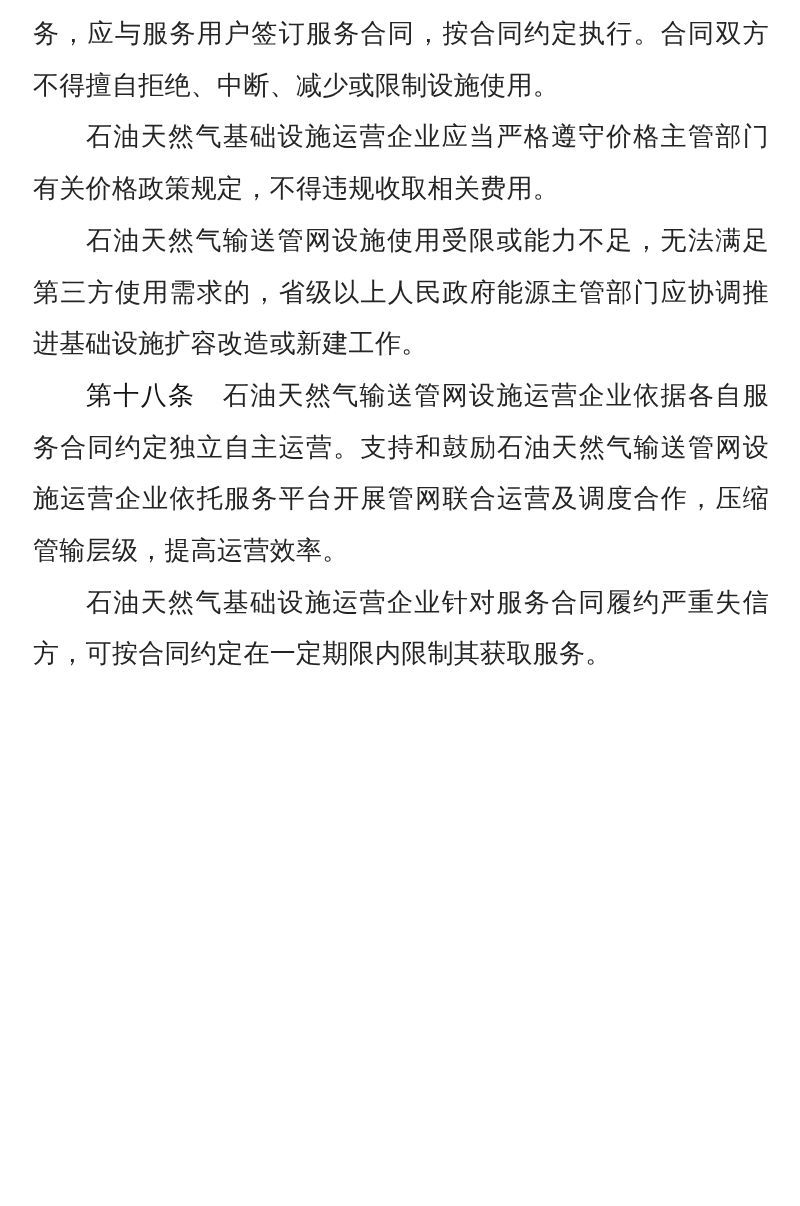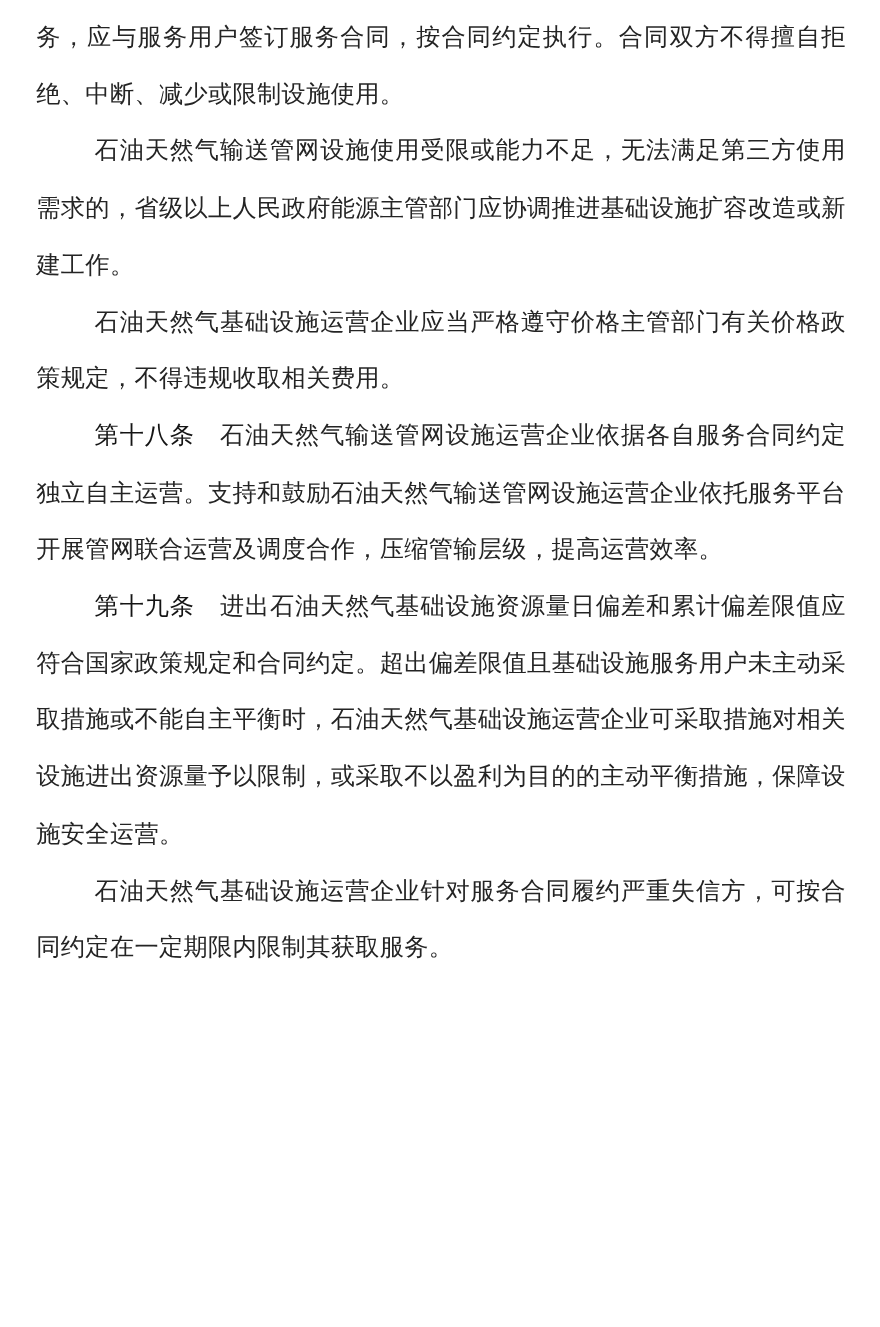--- a/index.html
+++ b/index.html
@@ -15,21 +15,21 @@
   }
   .page {
     box-sizing: border-box;
     width: 800px;
     height: 1206px;
     padding: 8px 31px 0 33px;
     background: #ffffff;
   }
   .para {
     margin: 0;
-    font-size: 22px;
+    font-size: 26px;
     line-height: 51.7px;
     color: #242424;
     text-align: justify;
     text-justify: inter-ideograph;
     word-break: break-all;
     letter-spacing: 0.3px;
   }
   .para.indent {
     text-indent: 53px;
   }
@@ -37,19 +37,18 @@
     font-weight: 400;
     color: #141414;
   }
 </style>
 </head>
 <body>
 
 <div class="page">
   <div>
       <p class="para"><span class="run">务，应与服务用户签订服务合同，按合同约定执行。合同双方不得擅自拒绝、中断、减少或限制设施使用。</span></p>
+      <p class="para indent"><span class="run">石油天然气基础设施运营企业应当严格遵守价格主管部门有关价格政策规定，不得违规收取相关费用。</span></p>
       <p class="para indent"><span class="run">石油天然气输送管网设施使用受限或能力不足，无法满足第三方使用需求的，省级以上人民政府能源主管部门应协调推进基础设施扩容改造或新建工作。</span></p>
-      <p class="para indent"><span class="run">石油天然气基础设施运营企业应当严格遵守价格主管部门有关价格政策规定，不得违规收取相关费用。</span></p>
       <p class="para indent"><span class="run bold">第十八条</span><span class="run">　石油天然气输送管网设施运营企业依据各自服务合同约定独立自主运营。支持和鼓励石油天然气输送管网设施运营企业依托服务平台开展管网联合运营及调度合作，压缩管输层级，提高运营效率。</span></p>
-      <p class="para indent"><span class="run bold">第十九条</span><span class="run">　进出石油天然气基础设施资源量日偏差和累计偏差限值应符合国家政策规定和合同约定。超出偏差限值且基础设施服务用户未主动采取措施或不能自主平衡时，石油天然气基础设施运营企业可采取措施对相关设施进出资源量予以限制，或采取不以盈利为目的的主动平衡措施，保障设施安全运营。</span></p>
       <p class="para indent"><span class="run">石油天然气基础设施运营企业针对服务合同履约严重失信方，可按合同约定在一定期限内限制其获取服务。</span></p>
     </div>
 </div>
 
 </body></html>

